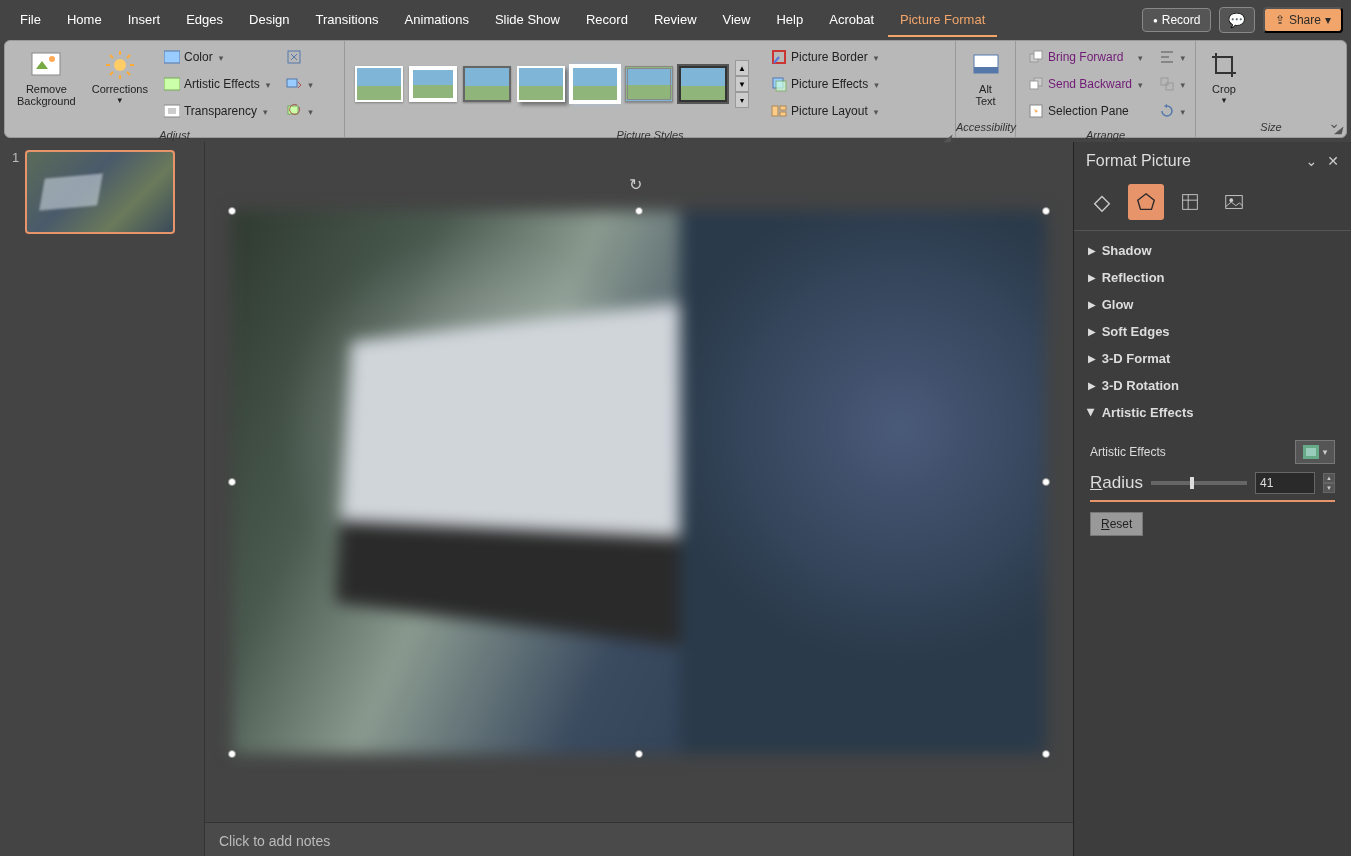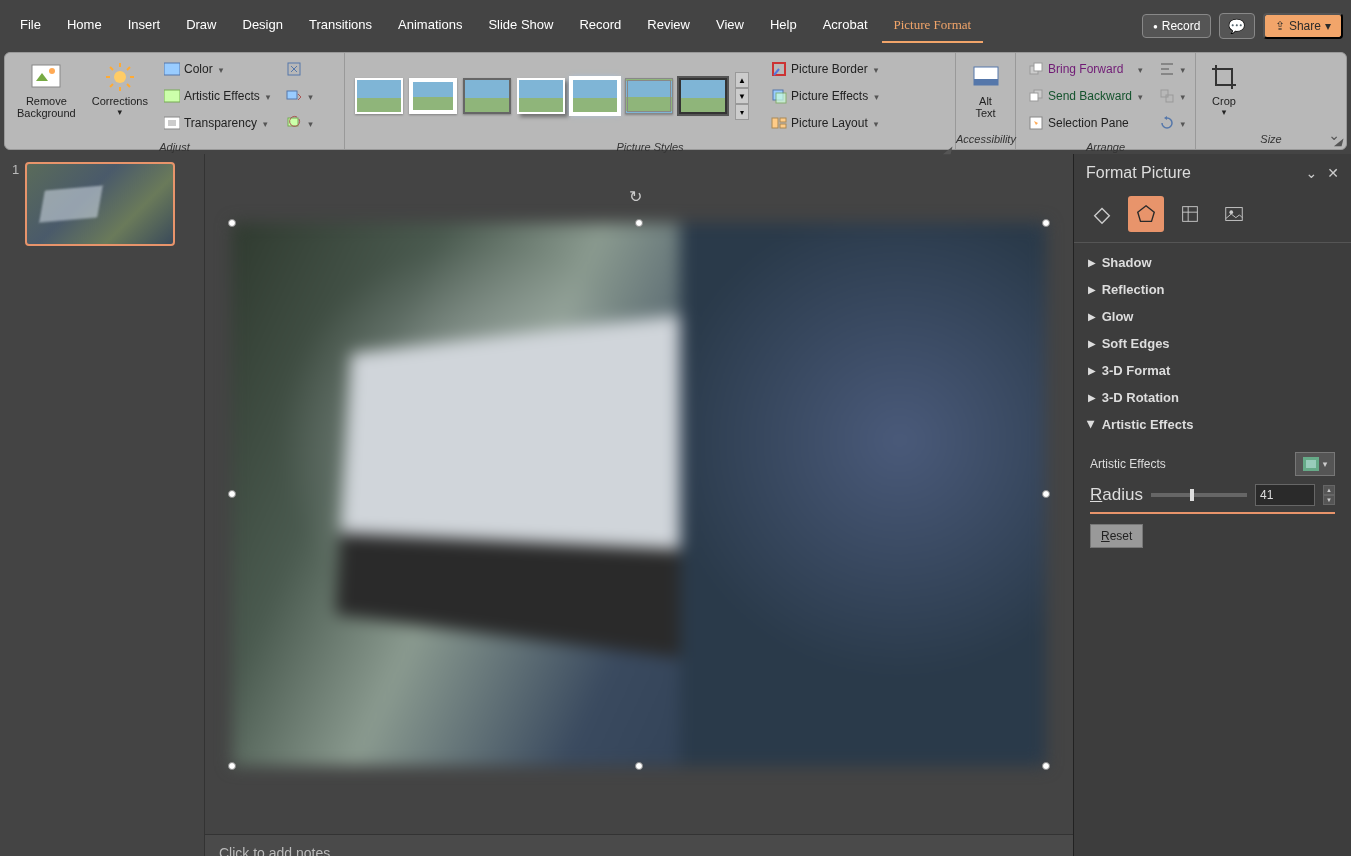--- a/index.html
+++ b/index.html
@@ -1,22 +1,22 @@
 <!DOCTYPE html>
 <html><head>
 <meta charset="utf-8">
 <style>
 * { margin: 0; padding: 0; box-sizing: border-box; font-family: "Segoe UI", Arial, sans-serif; }
 body { background: #444; width: 1351px; height: 856px; overflow: hidden; user-select: none; }
 
 
-.menubar { height: 52px; background: #444; display: flex; align-items: center; justify-content: space-between; padding: 0 8px; }
+.menubar { height: 40px; background: #444; display: flex; align-items: center; justify-content: space-between; padding: 0 8px; }
 .menubar-left { display: flex; gap: 2px; }
 .menu-item { color: #fff; font-size: 13px; padding: 8px 12px; cursor: pointer; }
-.menu-item.active { color: #f2a56a; border-bottom: 2px solid #f2a56a; font-family: Liberation Serif, serif; }
+.menu-item.active { color: #f2a56a; border-bottom: 2px solid #f2a56a; }
 .menubar-right { display: flex; gap: 8px; align-items: center; }
 .record-btn { background: #555; border: 1px solid #888; color: #fff; padding: 4px 10px; border-radius: 4px; font-size: 12px; display: flex; align-items: center; gap: 4px; }
 .record-btn::before { content: "●"; color: #fff; font-size: 8px; }
 .comment-btn { background: #555; border: 1px solid #888; color: #fff; padding: 4px 8px; border-radius: 4px; font-size: 14px; }
 .share-btn { background: #f2a56a; color: #2b2b2b; padding: 4px 10px; border-radius: 4px; font-size: 12px; display: flex; align-items: center; gap: 4px; }
 
 
 .ribbon { background: #b8b8b8; border: 1px solid #999; border-radius: 6px; margin: 0 4px 4px 4px; height: 98px; display: flex; position: relative; }
 .ribbon-group { border-right: 1px solid #999; display: flex; flex-direction: column; justify-content: space-between; }
 .ribbon-group-content { display: flex; align-items: flex-start; padding: 4px; flex: 1; }
@@ -93,21 +93,21 @@
 svg { display:block; }
 </style>
 </head>
 <body>
 
 <div class="menubar">
   <div class="menubar-left">
     <div class="menu-item">File</div>
     <div class="menu-item">Home</div>
     <div class="menu-item">Insert</div>
-    <div class="menu-item">Draw</div>
+    <div class="menu-item">Edges</div>
     <div class="menu-item">Design</div>
     <div class="menu-item">Transitions</div>
     <div class="menu-item">Animations</div>
     <div class="menu-item">Slide Show</div>
     <div class="menu-item">Record</div>
     <div class="menu-item">Review</div>
     <div class="menu-item">View</div>
     <div class="menu-item">Help</div>
     <div class="menu-item">Acrobat</div>
     <div class="menu-item active">Picture Format</div>
@@ -270,21 +270,21 @@
     <div class="ribbon-group-content">
       <div class="ribbon-col">
         <div class="ribbon-small-btn" style="color:#701a75">
             <svg class="icon" viewBox="0 0 16 16">
               <rect x="2" y="5" width="8" height="8" fill="#ccc" stroke="#999"></rect>
               <rect x="6" y="2" width="8" height="8" fill="#fff" stroke="#999"></rect>
             </svg>
             <span>Bring Forward</span>
             <span class="chev-down" style="margin-left:auto"></span>
           </div>
-        <div class="ribbon-small-btn" style="color:#14532d">
+        <div class="ribbon-small-btn" style="color:#701a75">
             <svg class="icon" viewBox="0 0 16 16">
               <rect x="6" y="2" width="8" height="8" fill="#ccc" stroke="#999"></rect>
               <rect x="2" y="5" width="8" height="8" fill="#fff" stroke="#999"></rect>
             </svg>
             <span>Send Backward</span>
             <span class="chev-down" style="margin-left:auto"></span>
           </div>
         <div class="ribbon-small-btn">
             <svg class="icon" viewBox="0 0 16 16">
               <rect x="2" y="2" width="12" height="12" fill="#fff" stroke="#888"></rect>

